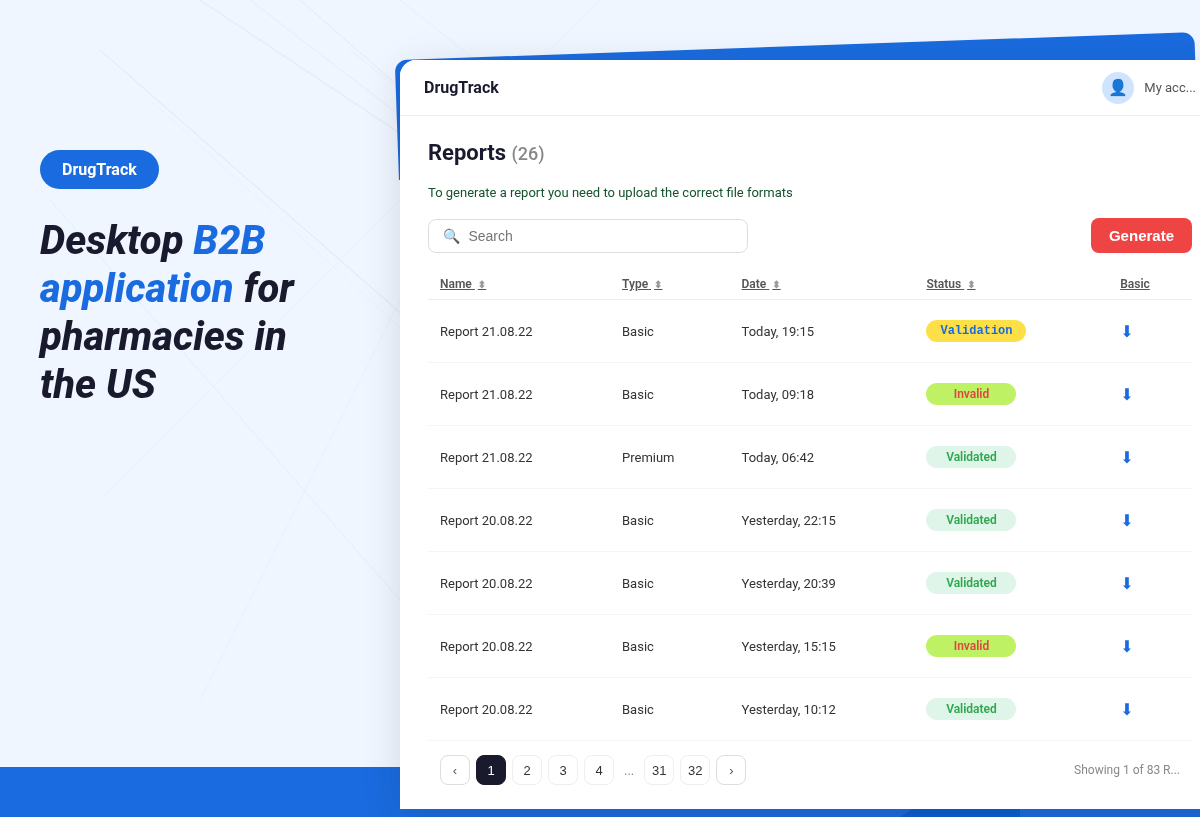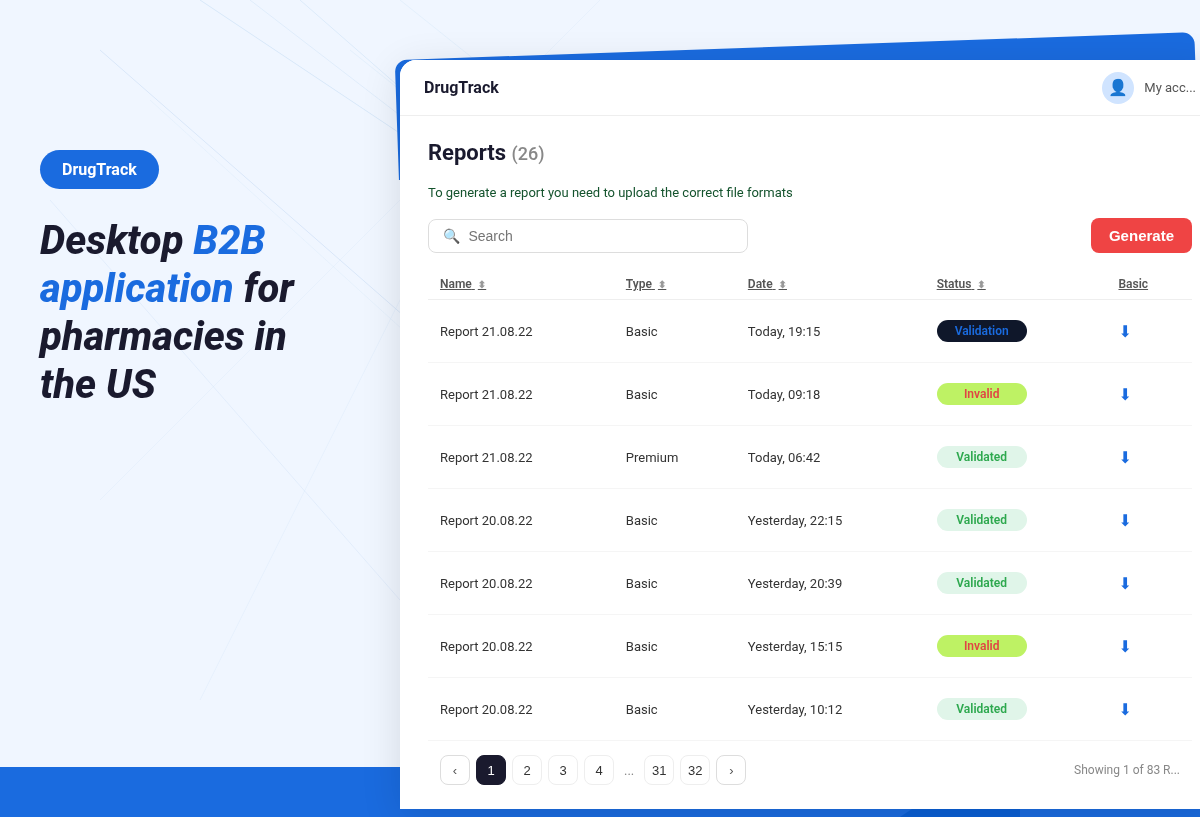--- a/index.html
+++ b/index.html
@@ -270,22 +270,23 @@
       align-items: center;
       justify-content: center;
       padding: 4px 14px;
       border-radius: 20px;
       font-size: 12px;
       font-weight: 600;
       min-width: 90px;
     }
 
     .status-validation {
-      background: #0f172a;
+      background: #fde047;
       color: #1a6bdf;
+      font-family: Liberation Mono, monospace;
     }
 
     .status-invalid {
       background: #bef264;
       color: #e04444;
     }
 
     .status-validated {
       background: #e0f5e9;
       color: #2da84e;

